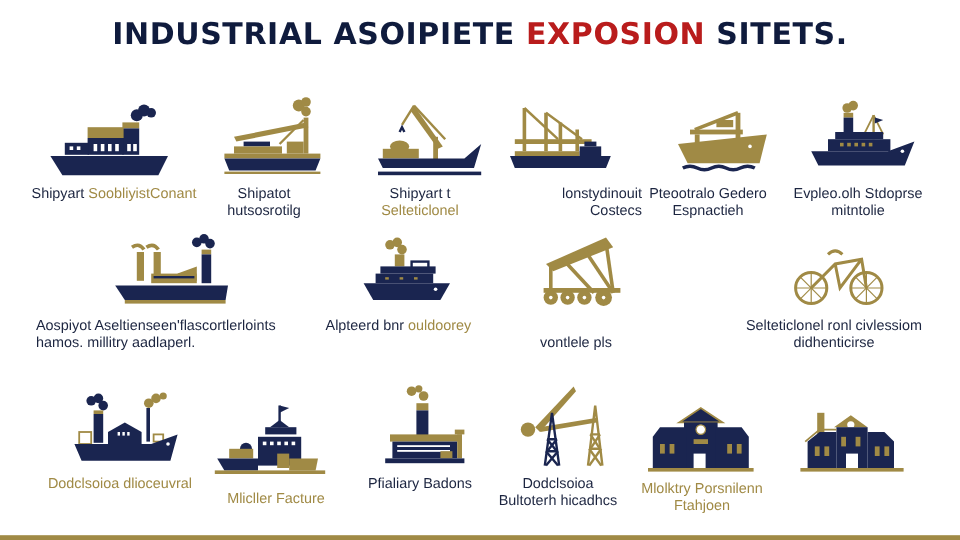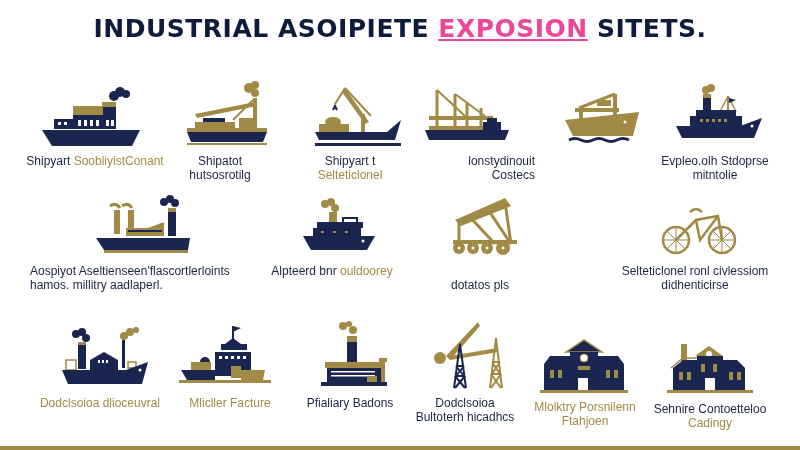--- a/index.html
+++ b/index.html
@@ -6,21 +6,21 @@
   body {
     width:800px; height:450px; overflow:hidden; position:relative;
     background:#ffffff;
     font-family:"Liberation Sans", sans-serif;
   }
   .title {
     position:absolute; left:0; top:14px; width:800px; text-align:center;
     font-family:"DejaVu Sans", sans-serif; font-weight:bold;
     font-size:25px; letter-spacing:0.5px; color:#0f1b3d;
   }
-  .title .gold { color:#ec4899;text-decoration:underline; }
+  .title .gold { color:#b91c1c; }
   .cell { position:absolute; width:150px; text-align:center; }
   .cell svg { display:block; margin:0 auto; }
   .label {
     font-size:12px; line-height:14px; color:#1c2540; margin-top:6px;
     white-space:nowrap;
   }
   .label .gold, .gold { color:#a08a45; }
   .bottom-bar {
     position:absolute; left:0; bottom:0; width:800px; height:4px; background:#a08a45;
   }
@@ -109,20 +109,21 @@
   <svg width="110" height="68" viewBox="0 0 110 68">
     <line x1="44" y1="28" x2="80" y2="14" stroke="#a08a45" stroke-width="3"></line>
     <rect x="78" y="14" width="4" height="22" fill="#a08a45"></rect>
     <rect x="62" y="20" width="14" height="6" fill="#a08a45"></rect>
     <rect x="40" y="28" width="44" height="4" fill="#a08a45"></rect>
     <rect x="44" y="32" width="4" height="10" fill="#a08a45"></rect>
     <path d="M30 40 L104 32 L98 56 L38 56 Z" fill="#a08a45"></path>
     <circle cx="90" cy="42" r="1.5" fill="#ffffff"></circle>
     <path d="M34 60 q6 -3 12 0 t12 0 t12 0 t12 0 t12 0" stroke="#1a2550" stroke-width="3" fill="none"></path>
   </svg>
+  <div class="label"><span>Pteootralo Gedero</span><br><span>Espnactieh</span></div>
 </div>
 
 <div class="cell" style="left:640px;top:80px;">
   <svg width="110" height="68" viewBox="0 0 110 68">
     <circle cx="46" cy="10" r="4" fill="#a08a45"></circle>
       <circle cx="51" cy="8" r="4" fill="#a08a45"></circle>
     <rect x="43" y="14" width="8" height="4" fill="#a08a45"></rect>
     <rect x="43" y="18" width="8" height="14" fill="#1a2550"></rect>
     <line x1="68" y1="16" x2="68" y2="36" stroke="#a08a45" stroke-width="2"></line>
     <line x1="68" y1="16" x2="60" y2="32" stroke="#a08a45" stroke-width="1.5"></line>
@@ -197,21 +198,21 @@
         <circle cx="62" cy="56" r="6"></circle>
         <circle cx="78" cy="56" r="7"></circle>
       </g>
     <g fill="#ffffff">
         <circle cx="34" cy="56" r="1.5"></circle>
         <circle cx="48" cy="56" r="1.5"></circle>
         <circle cx="62" cy="56" r="1.5"></circle>
         <circle cx="78" cy="56" r="1.5"></circle>
       </g>
   </svg>
-  <div class="label"><br><span>dotatos pls</span></div>
+  <div class="label"><br><span>vontlele pls</span></div>
 </div>
 
 <div class="cell" style="left:610px;top:196px;width:170px;">
   <svg width="110" height="62" viewBox="0 0 110 62">
     <g stroke="#a08a45" fill="none" stroke-width="2.5">
       <circle cx="36" cy="44" r="13"></circle>
         <circle cx="82" cy="44" r="13"></circle>
       <path d="M36 44 L56 24 L78 20 L82 44 M56 24 L60 44 L78 20"></path>
       <path d="M50 16 q6 -6 12 0"></path>
     </g>
@@ -247,21 +248,21 @@
         <rect x="66" y="38" width="2" height="3"></rect>
       </g>
     <rect x="26" y="38" width="10" height="10" fill="none" stroke="#a08a45" stroke-width="1.5"></rect>
     <rect x="88" y="40" width="8" height="6" fill="none" stroke="#a08a45" stroke-width="1.5"></rect>
     <path d="M22 48 L86 48 L108 40 L102 62 L28 62 Z" fill="#1a2550"></path>
     <circle cx="100" cy="48" r="1.5" fill="#ffffff"></circle>
   </svg>
   <div class="label gold"><span>Dodclsoioa dlioceuvral</span></div>
 </div>
 
-<div class="cell" style="left:155px;top:322px;">
+<div class="cell" style="left:155px;top:334px;">
   <svg width="110" height="68" viewBox="0 0 110 68">
     <line x1="58" y1="4" x2="58" y2="22" stroke="#1a2550" stroke-width="2"></line>
     <path d="M58 4 L66 6 L58 10 Z" fill="#1a2550"></path>
     <path d="M50 22 L58 16 L66 22 Z" fill="#1a2550"></path>
     <rect x="46" y="22" width="26" height="6" fill="#1a2550"></rect>
     <rect x="40" y="30" width="36" height="24" fill="#1a2550"></rect>
     <g fill="#ffffff">
         <rect x="44" y="34" width="3" height="3"></rect>
         <rect x="50" y="34" width="3" height="3"></rect>
         <rect x="56" y="34" width="3" height="3"></rect>
@@ -359,16 +360,15 @@
         <rect x="32" y="32" width="4" height="8"></rect>
         <rect x="74" y="32" width="4" height="8"></rect>
         <rect x="82" y="32" width="4" height="8"></rect>
         <rect x="46" y="24" width="4" height="8"></rect>
         <rect x="58" y="24" width="4" height="8"></rect>
       </g>
     <rect x="50" y="38" width="10" height="12" fill="#ffffff"></rect>
     <path d="M16 28 L28 18 L42 18" stroke="#a08a45" stroke-width="1.5" fill="none"></path>
     <rect x="12" y="50" width="86" height="3" fill="#a08a45"></rect>
   </svg>
-  <div class="label"><span>Sehnire Contoetteloo</span><br><span class="gold">Cadingy</span></div>
 </div>
 
 <div class="bottom-bar"></div>
 
 </body></html>

